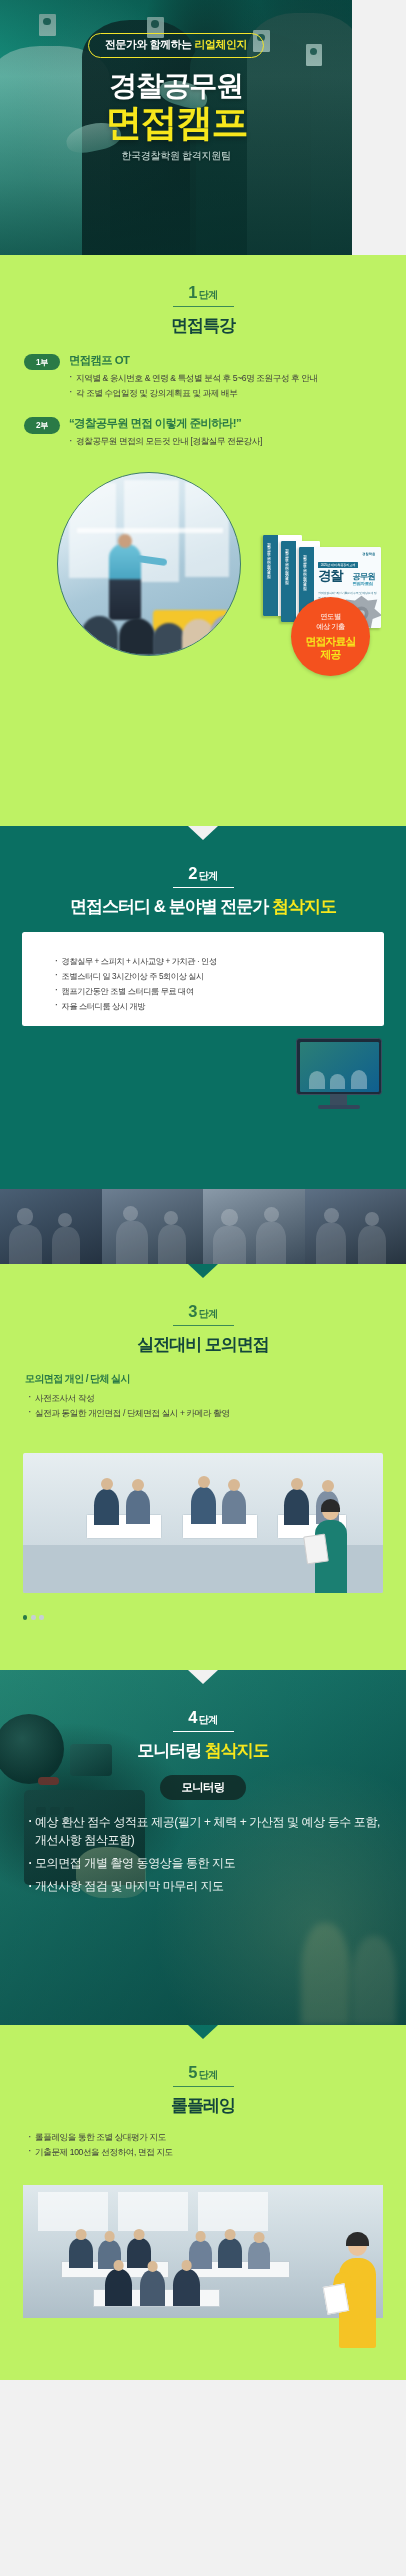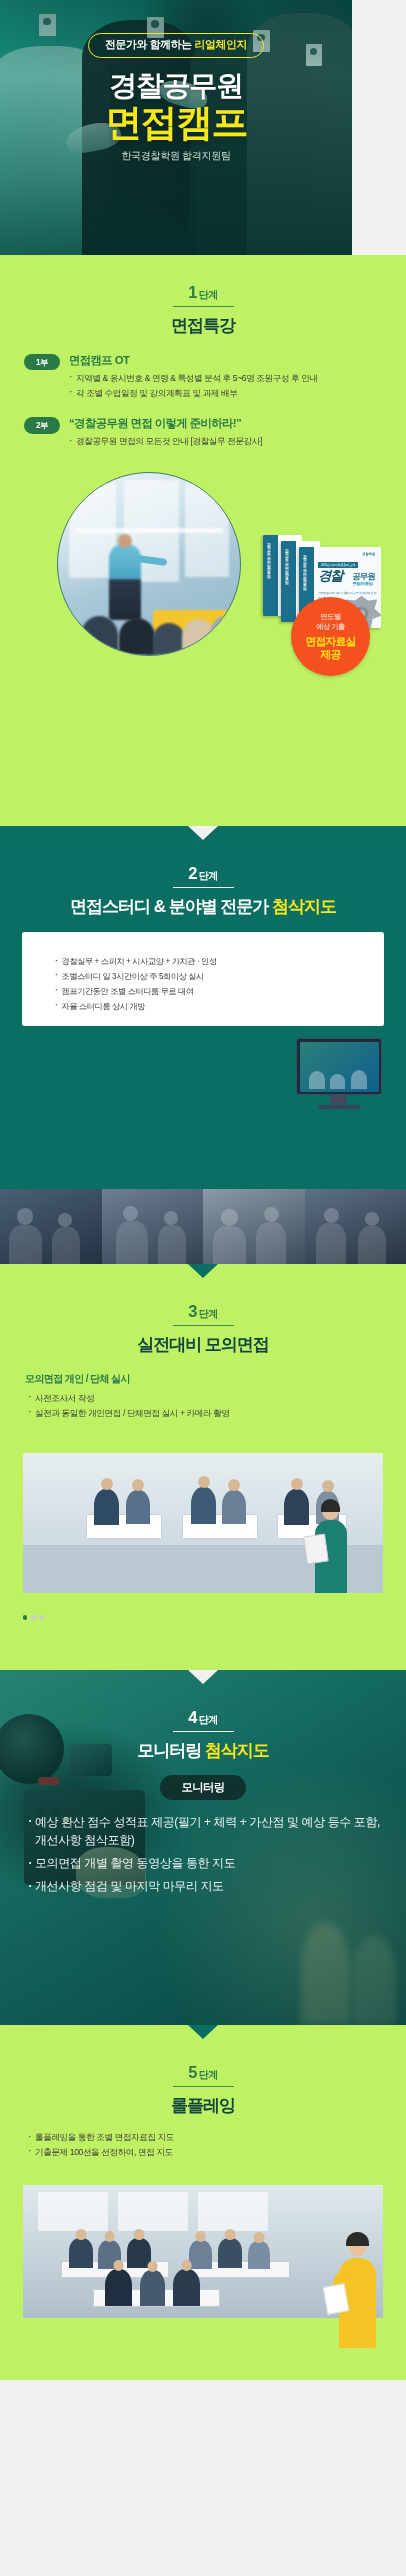--- a/index.html
+++ b/index.html
@@ -142,21 +142,21 @@
   .bk1{left:0;top:9px;width:39px;height:81px;}
   .bk2{left:18px;top:15px;width:39px;height:81px;}
   .bk3{left:36px;top:21.6px;width:82px;height:81px;}
   .bk3 .face{background:#f7fbfd;}
   .bk-head{position:absolute;left:3.8px;top:3.8px;right:3.8px;height:14px;}
   .bk-logo{position:absolute;right:2.5px;top:1.3px;font-size:3.2px;color:#1c6f8c;font-weight:700;}
   .bk-tag{
     position:absolute;left:3.8px;top:15px;background:#1c6f8c;color:#fff;font-size:3.2px;
     padding:0.6px 2.5px;border-radius:0.6px;letter-spacing:-0.2px;
   }
-  .bk-t1{position:absolute;left:3.8px;top:21.6px;font-size:13.3px;font-weight:800;color:#13506b;letter-spacing:-1.3px;line-height:1;font-style:italic;}
+  .bk-t1{position:absolute;left:3.8px;top:21.6px;font-size:13.3px;font-weight:800;color:#13506b;letter-spacing:-1.3px;line-height:1;}
   .bk-t2{position:absolute;left:38px;top:24px;font-size:8.2px;font-weight:700;color:#1c6f8c;letter-spacing:-0.6px;}
   .bk-t3{position:absolute;left:38px;top:34px;font-size:4.4px;font-weight:700;color:#2b8fae;letter-spacing:-0.3px;}
   .bk-t4{position:absolute;left:3.8px;right:3.8px;top:44px;font-size:2.9px;color:#3b7b92;letter-spacing:-0.2px;line-height:1.5;}
   .bk-emblem{
     position:absolute;right:-3.8px;bottom:-3.8px;width:47px;height:39px;opacity:.55;
   }
   .orange-badge{
     position:absolute;right:36px;top:132px;width:79px;height:79px;border-radius:50%;
     background:#f4511e;display:flex;flex-direction:column;align-items:center;justify-content:center;
     box-shadow:0 1.3px 3.8px rgba(0,0,0,.18);z-index:3;
@@ -551,21 +551,21 @@
   </div>
 
   <div class="sec sec-light s5">
     <div class="notch-down notch-light" style="border-top-color:#0a6f62;"></div>
     <div class="step-head">
       <div class="step-no mid-green"><span class="num">5</span><span class="kr">단계</span></div>
       <div class="step-rule rule-green"></div>
       <div class="step-title dark-green">롤플레잉</div>
     </div>
     <div class="s5-bul">
-      <div class="bullet">롤플레잉을 통한 조별 면접자료집 지도</div>
+      <div class="bullet">롤플레잉을 통한 조별 상대평가 지도</div>
       <div class="bullet">기출문제 100선을 선정하여, 면접 지도</div>
     </div>
     <div class="s5-visual">
       <div class="class">
         <div class="cl-win cw1"></div>
           <div class="cl-win cw2"></div>
           <div class="cl-win cw3"></div>
         <div class="cl-table ct1"></div>
           <div class="cl-table ct2"></div>
           <div class="cl-table ct3"></div>

